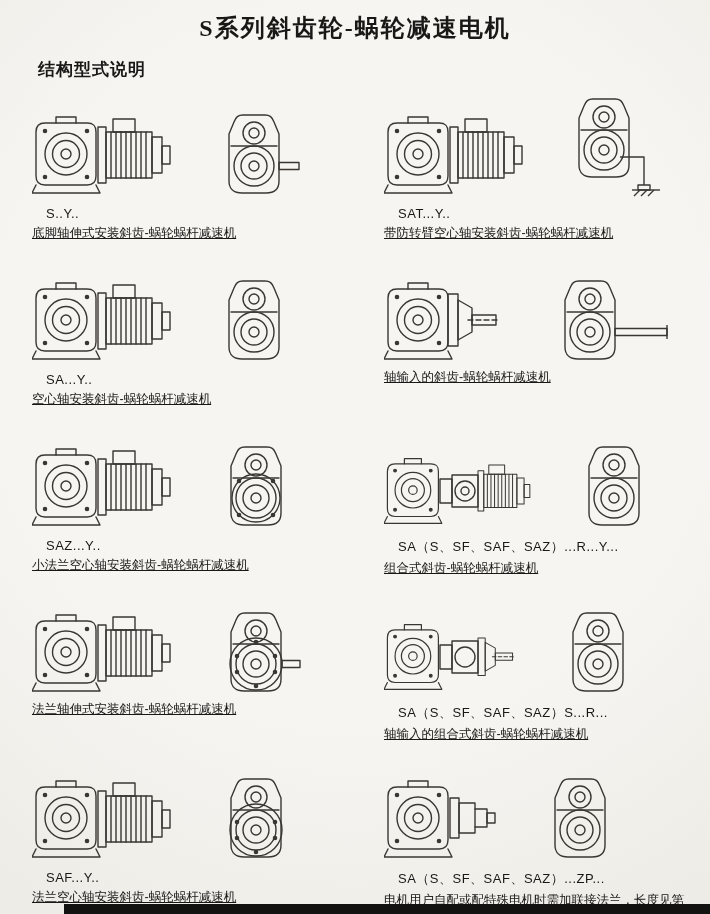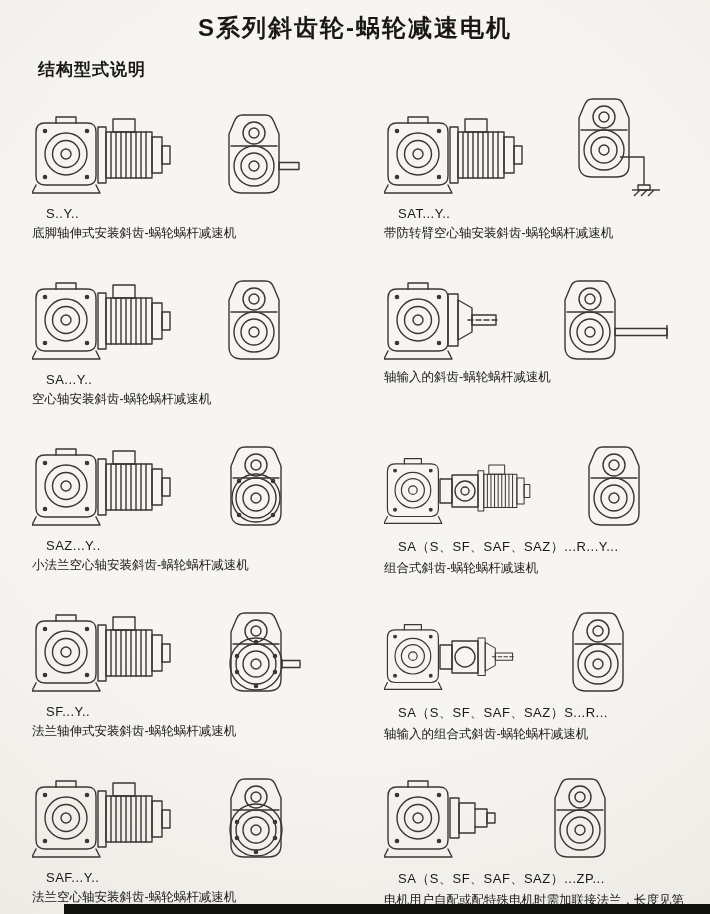--- a/index.html
+++ b/index.html
@@ -11,20 +11,21 @@
     font-family:"Liberation Sans","DejaVu Sans",sans-serif;
     color:#191817;
     overflow:hidden;
   }
   .title{
     text-align:center;
     font-weight:bold;
     font-size:24px;
     letter-spacing:2px;
     padding-top:12px;
+    font-family:Liberation Serif, serif;
   }
   .subtitle{
     font-weight:bold;
     font-size:17px;
     margin:14px 0 0 38px;
     letter-spacing:1px;
   }
   .grid{
     display:grid;
     grid-template-columns:352px 320px;
@@ -41,20 +42,21 @@
     font-size:13px;
     margin-top:7px;
     letter-spacing:.5px;
     margin-left:14px;
   }
   .desc{
     font-size:12.5px;
     margin-top:3px;
     max-width:318px;
     line-height:1.45;
+    text-decoration:underline;
   }
   .scan-bar{
     position:absolute;
     left:64px;right:0;bottom:0;
     height:10px;
     background:#121210;
   }
 </style>
 </head>
 <body>
@@ -234,21 +236,20 @@
             <circle cx="21" cy="55" r="1.6" fill="#3a3733"></circle>
             <circle cx="21" cy="71" r="1.6" fill="#3a3733"></circle>
             <circle cx="59" cy="55" r="1.6" fill="#3a3733"></circle>
             <circle cx="59" cy="71" r="1.6" fill="#3a3733"></circle>
             <circle cx="40" cy="41" r="1.6" fill="#3a3733"></circle>
             <circle cx="40" cy="85" r="1.6" fill="#3a3733"></circle>
             <rect x="66" y="59.5" width="18" height="7"></rect>
           </g>
         </svg>
       </div>
-      <div class="code">SF...Y..</div>
       <div class="desc">法兰轴伸式安装斜齿-蜗轮蜗杆减速机</div>
     </section>
 
     <section class="cell">
       <div class="draw">
         <svg width="142" height="96" viewBox="0 0 142 96">
           <g fill="none" stroke="#3a3733" stroke-width="1.4" stroke-linejoin="round">
             <use href="#g-gbx" transform="translate(0,22) scale(0.85)"></use>
             <rect x="56" y="44" width="12" height="24"></rect>
             <rect x="68" y="40" width="26" height="32"></rect>

